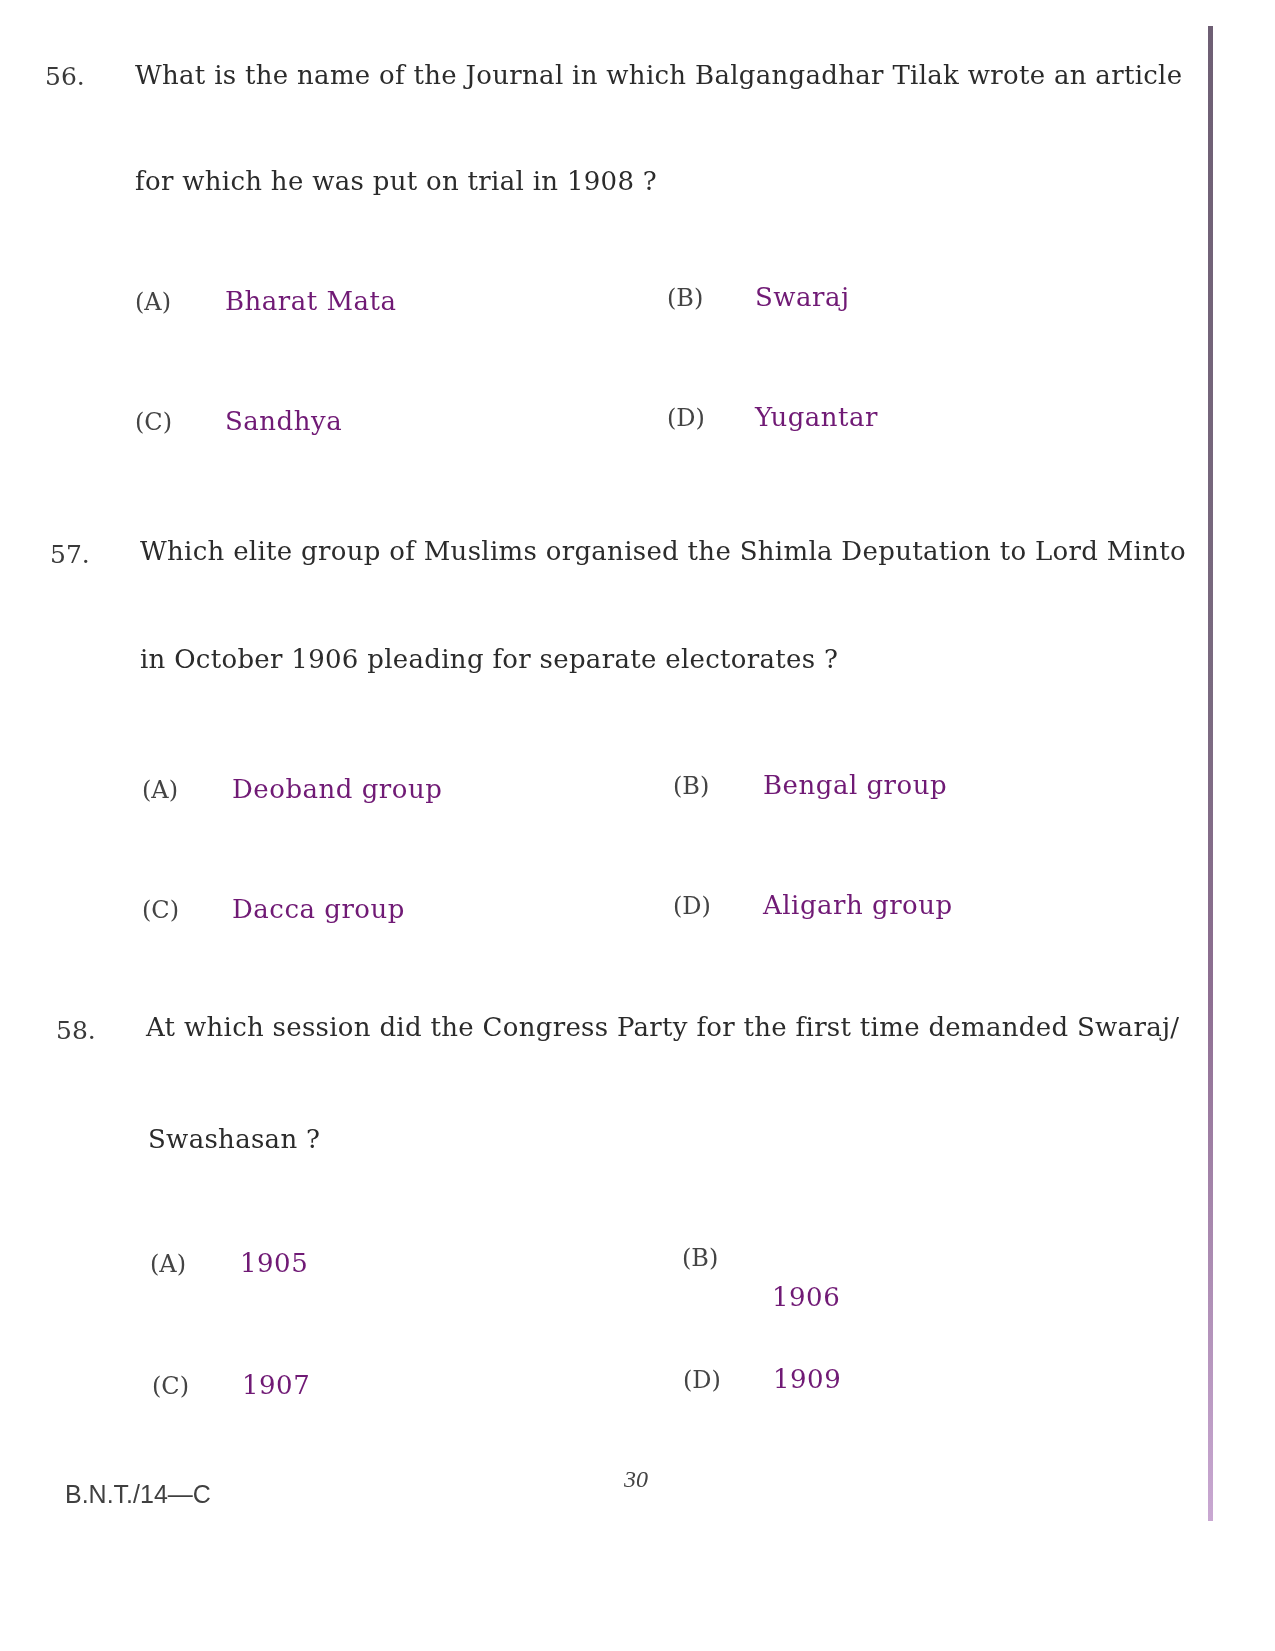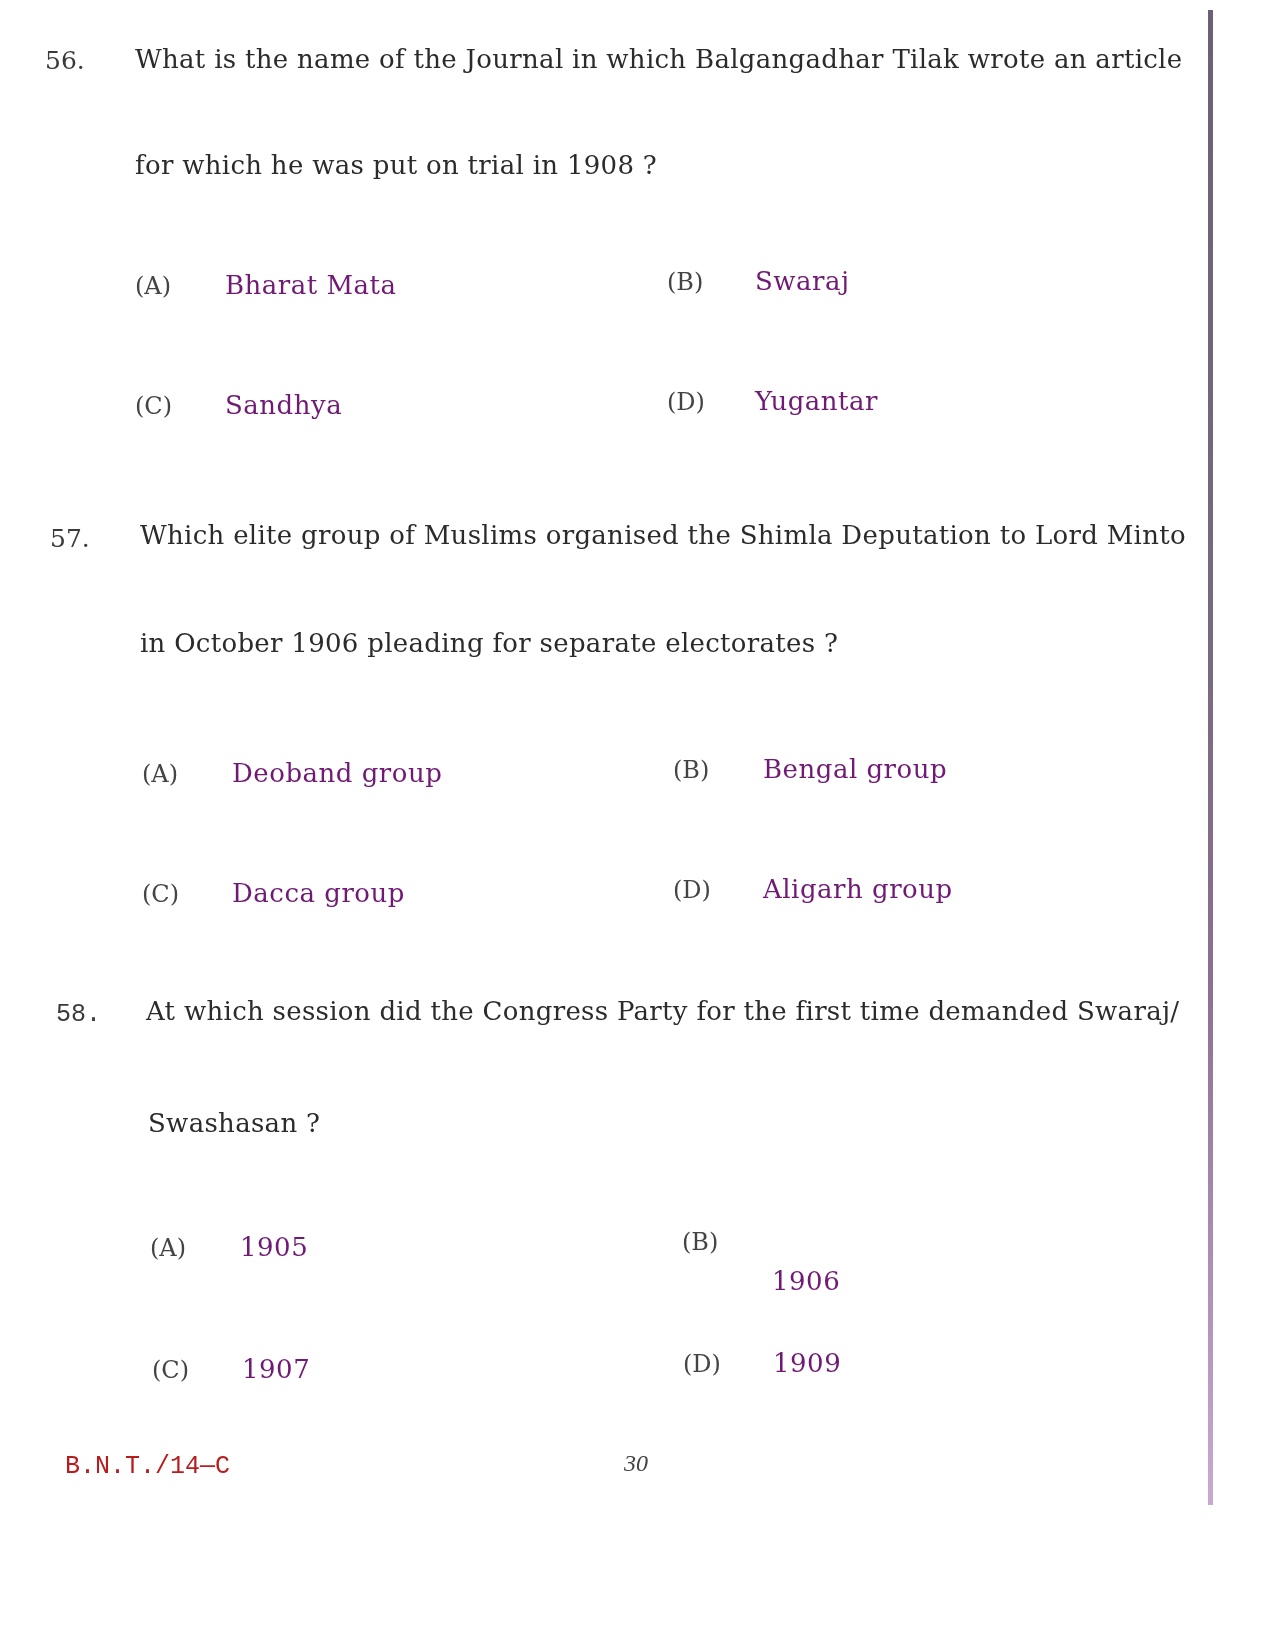--- a/index.html
+++ b/index.html
@@ -1,26 +1,26 @@
 <!DOCTYPE html>
 <html><head>
 <meta charset="utf-8">
 <style>
   html, body { margin: 0; padding: 0; }
   body {
     width: 1275px; height: 1651px; background: #ffffff; position: relative; overflow: hidden;
     font-family: "DejaVu Serif", "Liberation Serif", serif; color: #2a2a2a;
   }
-  .page { position: absolute; left: 0; top: 0; width: 1275px; height: 1242px; }
+  .page { position: absolute; left: 0; top: 16px; width: 1275px; height: 1242px; }
   .abs { position: absolute; white-space: nowrap; }
   .qnum { font-size: 25px; color: #3a3a3a; }
   .qtext { font-size: 26px; letter-spacing: 0.3px; color: #2b2b2b; }
   .opt-label { font-size: 24px; color: #444; }
   .opt-text { font-size: 26px; letter-spacing: 0.5px; color: #701a75; }
-  .footer-code { font-size: 25px; font-family: Liberation Mono, monospace; color: #b91c1c; }
+  .footer-code { font-size: 25px; font-family: Liberation Sans, sans-serif; color: #404040; margin-top: 12px; }
   .page-num { font-size: 24px; font-family: "Liberation Serif", serif; color: #444; }
   .edge-line {
     position: absolute; left: 1208px; top: 10px; width: 5px; height: 1495px;
     background: linear-gradient(to bottom, #6e5f74 0%, #7a6a80 45%, #8e6f92 65%, #c9a8d2 100%);
   }
 </style>
 </head>
 <body>
 
 <div class="page">
@@ -51,21 +51,21 @@
     <span class="abs opt-label" style="left:673px; top:756px;">(B)</span>
     <span class="abs opt-text" style="left:763px; top:754px;">Bengal group</span>
 
     <span class="abs opt-label" style="left:142px; top:880px;">(C)</span>
     <span class="abs opt-text" style="left:232px; top:878px;">Dacca group</span>
     <span class="abs opt-label" style="left:673px; top:876px;">(D)</span>
     <span class="abs opt-text" style="left:763px; top:874px;">Aligarh group</span>
   </div>
 
   <div>
-    <span class="abs qnum" style="left:56px; top:1000px;font-family:Liberation Mono, monospace;">58.</span>
+    <span class="abs qnum" style="left:56px; top:1000px;">58.</span>
     <span class="abs qtext" style="left:146px; top:996px;">At which session did the Congress Party for the first time demanded Swaraj/</span>
     <span class="abs qtext" style="left:148px; top:1108px;">Swashasan ?</span>
 
     <span class="abs opt-label" style="left:150px; top:1234px;">(A)</span>
     <span class="abs opt-text" style="left:240px; top:1232px;">1905</span>
     <span class="abs opt-label" style="left:682px; top:1228px;">(B)</span>
     <span class="abs opt-text" style="left:772px; top:1226px;margin-top:40px;">1906</span>
 
     <span class="abs opt-label" style="left:152px; top:1356px;">(C)</span>
     <span class="abs opt-text" style="left:242px; top:1354px;">1907</span>

